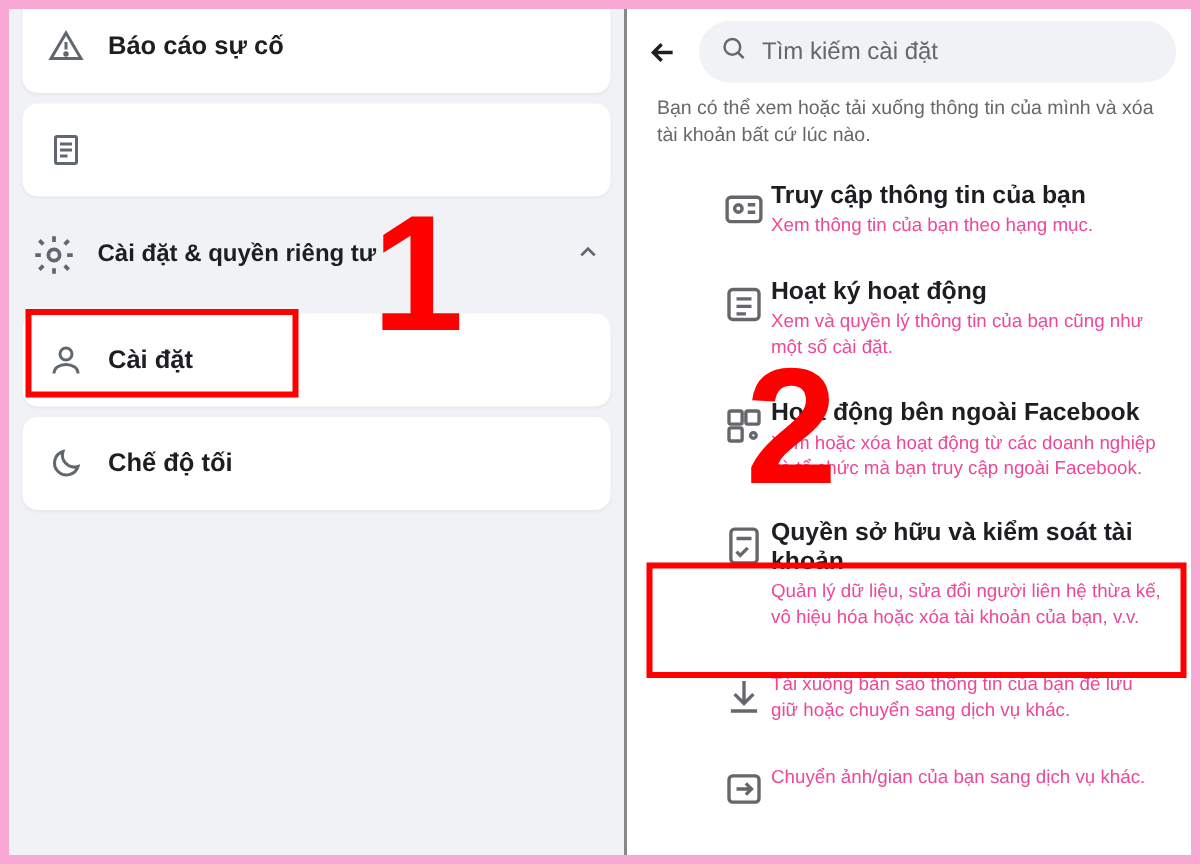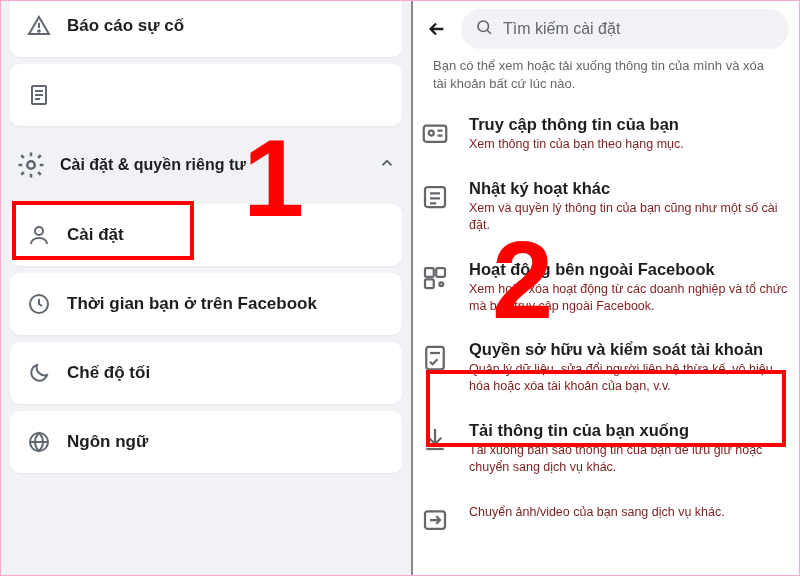--- a/index.html
+++ b/index.html
@@ -1,42 +1,42 @@
 <!DOCTYPE html>
 <html><head>
   <meta charset="utf-8">
   <style>
     * { margin: 0; padding: 0; box-sizing: border-box; font-family: -apple-system, Helvetica, Arial, sans-serif; }
     body { background: #fff; width: 800px; height: 576px; overflow: hidden; position: relative; }
-    .wrap { display: flex; width: 100%; height: 100%; border: 1px solid #f9a8d4; }
+    .wrap { display: flex; width: 100%; height: 100%; border: 6px solid #f9a8d4; }
     .col { height: 100%; overflow: hidden; position: relative; }
     .col-left { width: 412px; background: #f0f2f5; border-right: 2px solid #888; }
-    .col-right { flex: 1; background: #fff; border-radius: 31px; }
+    .col-right { flex: 1; background: #fff; }
 
     
     .card { background: #fff; border-radius: 10px; margin: 7px 9px; padding: 0; box-shadow: 0 1px 2px rgba(0,0,0,0.05); }
     .row { display: flex; align-items: center; padding: 17px 15px; font-size: 17px; color: #1c1e21; font-weight: 600; }
     .row .ic { width: 28px; height: 28px; margin-right: 14px; display: flex; align-items: center; justify-content: center; color: #606770; }
     .row .ic svg { width: 24px; height: 24px; }
     .sect-header { display: flex; align-items: center; padding: 17px 15px 17px 15px; font-size: 16px; font-weight: 600; color: #1c1e21; }
     .sect-header .ic { width: 30px; height: 30px; margin-right: 14px; display:flex;align-items:center;justify-content:center;color:#606770; }
     .sect-header .chev { margin-left: auto; color: #606770; }
     .hi-red { position: absolute; border: 4px solid #ff0000; pointer-events: none; }
     .num { position: absolute; font-size: 110px; font-weight: bold; color: #ff0000; pointer-events: none; font-family: Arial, sans-serif; }
 
     
     .r-header { display: flex; align-items: center; padding: 8px 10px; gap: 10px; }
     .r-back { width: 28px; height: 28px; display:flex;align-items:center;justify-content:center; color:#1c1e21; }
     .r-search { flex:1; background:#f0f2f5; border-radius: 24px; display:flex;align-items:center; padding: 9px 14px; color:#65676b; font-size:16px; gap:10px; }
     .r-intro { padding: 0 20px 10px 20px; font-size: 13px; color: #65676b; line-height: 1.35; }
-    .r-item { display:flex; padding: 13px 4px; gap: 16px; }
+    .r-item { display:flex; padding: 13px 20px; gap: 0; margin-left: 40px; }
     .r-item .r-ic { width: 36px; height: 36px; flex-shrink:0; display:flex;align-items:center;justify-content:center; color:#65676b; }
     .r-item .r-tx { flex:1; }
     .r-item .r-tx .t { font-size: 16.5px; font-weight: 600; color:#1c1e21; }
-    .r-item .r-tx .d { font-size: 12.5px; color:#7f1d1d; line-height:1.35; margin-top:2px; }
+    .r-item .r-tx .d { font-size: 12.5px; color:#ec4899; line-height:1.35; margin-top:2px; }
   </style>
 </head>
 <body>
 
 <div class="wrap">
 
   <div class="col col-left">
 
     <div class="card" style="margin-top:-6px; border-top-left-radius:0;border-top-right-radius:0;">
       <div class="row">
@@ -85,54 +85,32 @@
           <svg viewBox="0 0 24 24" fill="none" stroke="currentColor" stroke-width="2">
               <circle cx="12" cy="8" r="4"></circle>
               <path d="M4 21c0-4 4-6 8-6s8 2 8 6"></path>
             </svg>
         </span>
         <span>Cài đặt</span>
       </div>
     </div>
 
 
+
     <div class="card">
       <div class="row">
         <span class="ic">
           <svg viewBox="0 0 24 24" fill="none" stroke="currentColor" stroke-width="2">
-              <circle cx="12" cy="12" r="9"></circle>
-              <path d="M12 7v5l3 2"></path>
-            </svg>
-        </span>
-        <span>Thời gian bạn ở trên Facebook</span>
-      </div>
-    </div>
-
-    <div class="card">
-      <div class="row">
-        <span class="ic">
-          <svg viewBox="0 0 24 24" fill="none" stroke="currentColor" stroke-width="2">
               <path d="M20 14A8 8 0 0 1 10 4a8 8 0 1 0 10 10z"></path>
             </svg>
         </span>
         <span>Chế độ tối</span>
       </div>
     </div>
 
-    <div class="card">
-      <div class="row">
-        <span class="ic">
-          <svg viewBox="0 0 24 24" fill="none" stroke="currentColor" stroke-width="2">
-              <circle cx="12" cy="12" r="9"></circle>
-              <path d="M3 12h18M12 3c2.5 2.5 4 6 4 9s-1.5 6.5-4 9c-2.5-2.5-4-6-4-9s1.5-6.5 4-9z"></path>
-            </svg>
-        </span>
-        <span>Ngôn ngữ</span>
-      </div>
-    </div>
 
     <div class="hi-red" style="left:11px; top:200px; width:182px; height:59px;"></div>
     <div class="num" style="left:242px; top:113px;">1</div>
   </div>
 
   <div class="col col-right">
     <div class="r-header">
       <span class="r-back">
         <svg width="22" height="22" viewBox="0 0 24 24" fill="none" stroke="currentColor" stroke-width="2.5">
             <path d="M19 12H5M11 18l-6-6 6-6"></path>
@@ -169,21 +147,21 @@
     <div class="r-item">
       <span class="r-ic">
         <svg viewBox="0 0 24 24" width="30" height="30" fill="none" stroke="currentColor" stroke-width="1.8">
             <rect x="4" y="4" width="16" height="16" rx="2"></rect>
             <line x1="8" y1="9" x2="16" y2="9"></line>
             <line x1="8" y1="13" x2="16" y2="13"></line>
             <line x1="8" y1="17" x2="13" y2="17"></line>
           </svg>
       </span>
       <div class="r-tx">
-        <div class="t">Nhật ký hoạt khác</div>
+        <div class="t">Hoạt ký hoạt động</div>
         <div class="d">Xem và quyền lý thông tin của bạn cũng như một số cài đặt.</div>
       </div>
     </div>
 
     <div class="r-item">
       <span class="r-ic">
         <svg viewBox="0 0 24 24" width="30" height="30" fill="none" stroke="currentColor" stroke-width="1.8">
             <rect x="4" y="4" width="7" height="7" rx="1"></rect>
             <rect x="13" y="4" width="7" height="7" rx="1"></rect>
             <rect x="4" y="13" width="7" height="7" rx="1"></rect>
@@ -211,33 +189,32 @@
     </div>
 
     <div class="r-item">
       <span class="r-ic">
         <svg viewBox="0 0 24 24" width="30" height="30" fill="none" stroke="currentColor" stroke-width="1.8">
             <path d="M12 4v11M7 11l5 5 5-5"></path>
             <path d="M5 20h14"></path>
           </svg>
       </span>
       <div class="r-tx">
-        <div class="t">Tải thông tin của bạn xuống</div>
         <div class="d">Tải xuống bản sao thông tin của bạn để lưu giữ hoặc chuyển sang dịch vụ khác.</div>
       </div>
     </div>
 
     <div class="r-item">
       <span class="r-ic">
         <svg viewBox="0 0 24 24" width="30" height="30" fill="none" stroke="currentColor" stroke-width="1.8">
             <rect x="4" y="5" width="16" height="14" rx="2"></rect>
             <path d="M8 12h8M13 9l3 3-3 3"></path>
           </svg>
       </span>
       <div class="r-tx">
-        <div class="d">Chuyển ảnh/video của bạn sang dịch vụ khác.</div>
+        <div class="d">Chuyển ảnh/gian của bạn sang dịch vụ khác.</div>
       </div>
     </div>
 
     <div class="hi-red" style="left:13px; top:369px; width:360px; height:77px;"></div>
     <div class="num" style="left:79px; top:215px;">2</div>
   </div>
 </div>
 
 </body></html>

